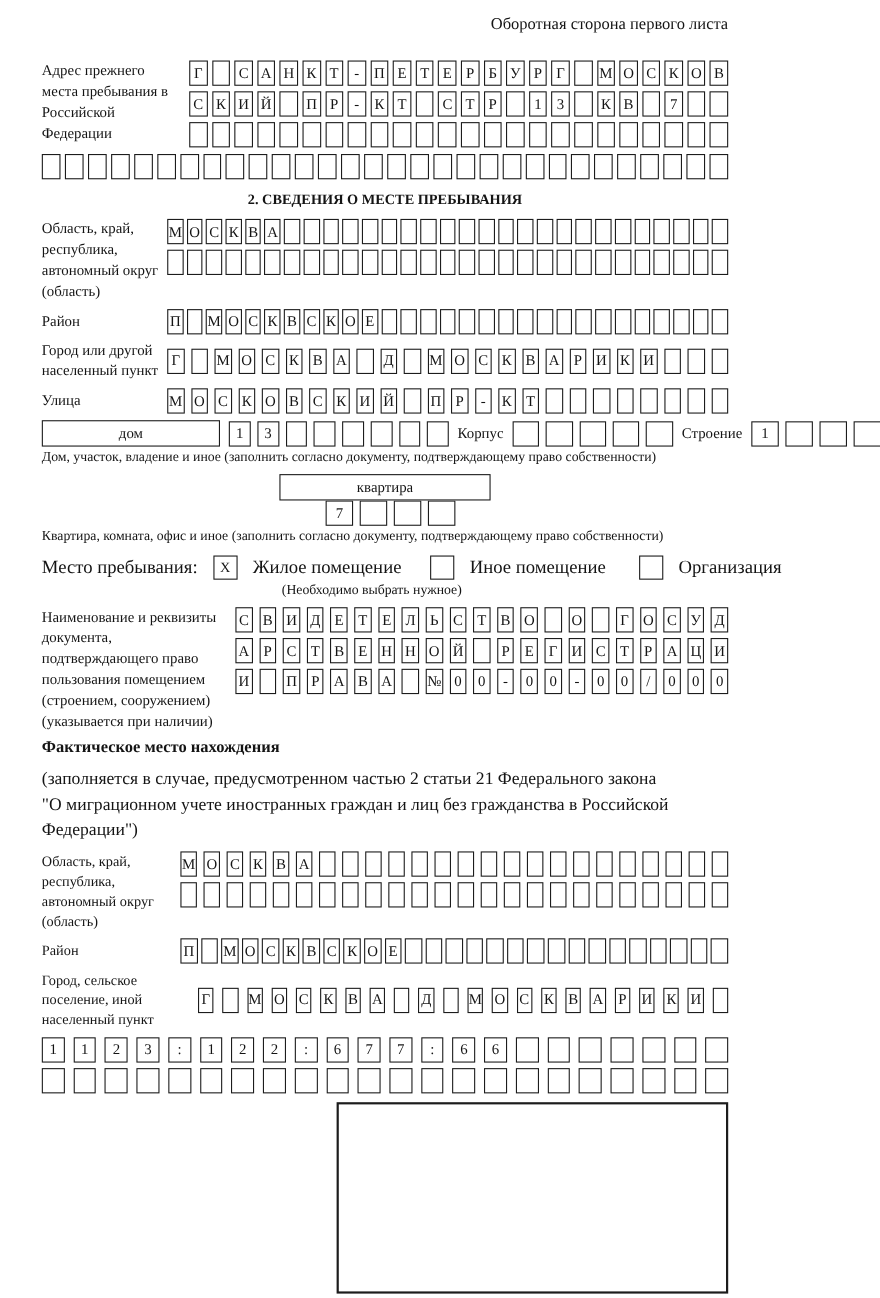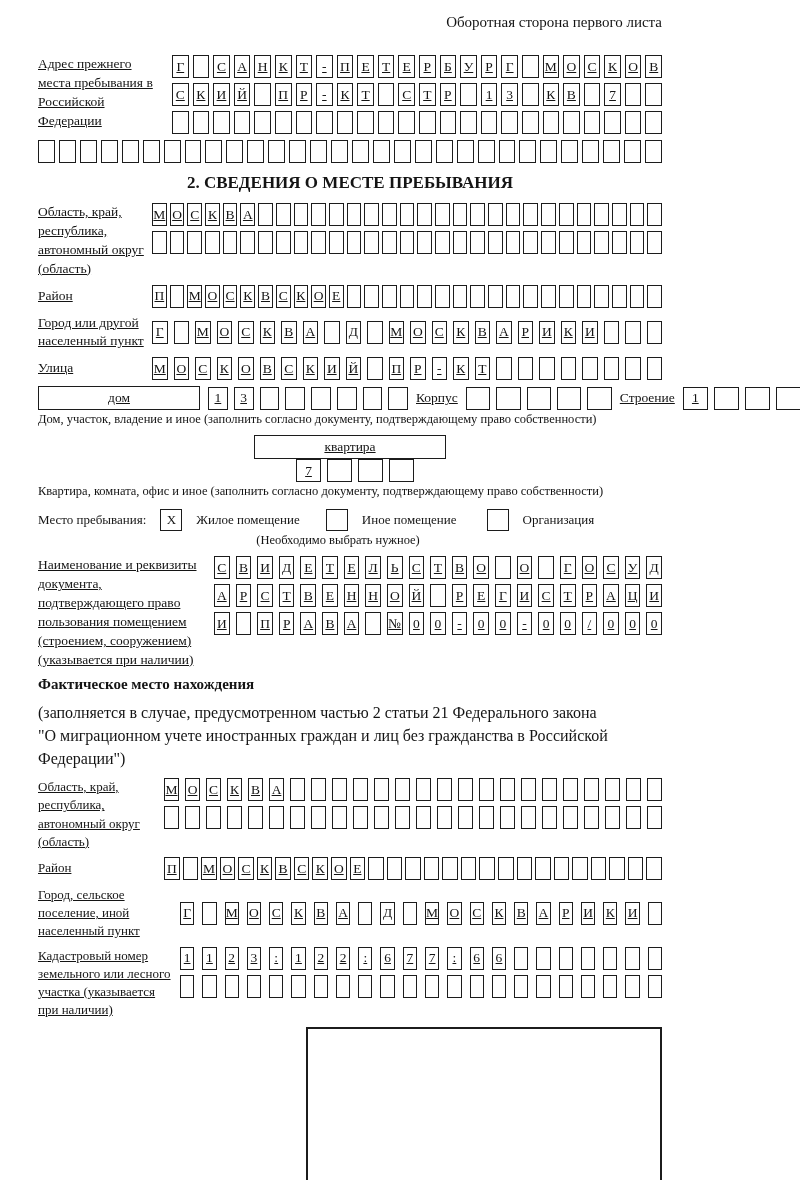--- a/index.html
+++ b/index.html
@@ -1,44 +1,44 @@
 <!DOCTYPE html>
 <html><head>
 <meta charset="utf-8">
 <style>
   html,body{margin:0;padding:0;background:#fff;}
   body{width:800px;height:1180px;overflow:hidden;color:#141414;
        font-family:"Liberation Serif","DejaVu Serif",serif;}
   .page{position:relative;box-sizing:border-box;width:712px;height:1180px;
         padding:14px 50px 0 38px;}
   .top-note{text-align:right;font-size:15px;margin-bottom:24px;}
-  .row-flex{display:flex;align-items:flex-start;margin-bottom:6px;text-decoration:underline;}
+  .row-flex{display:flex;align-items:flex-start;margin-bottom:6px;}
   .row-flex.vcenter{align-items:center;}
   .label{font-size:13.5px;line-height:1.4;flex-shrink:0;box-sizing:border-box;padding-right:8px;}
   .lab-addr{width:134px;}
   .lab-s2{width:114px;}
   .lab-doc{width:176px;}
   .lab-low{width:142px;font-size:13px;}
   .rows-col{flex:1;display:flex;flex-direction:column;gap:5px;min-width:0;}
   .cells{display:grid;gap:4px;flex:1;min-width:0;}
   .cells.g3{gap:3px}.cells.g6{gap:6px}.cells.g8{gap:8px}
   .cell{border:1.6px solid #1c1c1c;height:21px;min-width:0;
         display:flex;align-items:center;justify-content:center;
         font-size:13.5px;background:#fff;}
   .note{font-size:12.5px;text-align:center;margin:2px 0 8px;}
-  .sec-title{font-weight:bold;font-size:17px;text-align:center;margin:10px 0 10px;}
+  .sec-title{font-weight:bold;font-size:13px;text-align:center;margin:10px 0 10px;}
   .wide-box{border:1.6px solid #1c1c1c;height:24px;box-sizing:border-box;
             display:flex;align-items:center;justify-content:center;font-size:13.5px;flex-shrink:0;}
   .dom-box{width:162px;}
   .kv-box{width:192px;}
   .inline-lab{font-size:13.5px;white-space:nowrap;padding:0 8px;align-self:center;}
   .cells.fixed{flex:none;}
   .checkbox{width:20px;height:20px;border:1.6px solid #1c1c1c;flex-shrink:0;
             display:flex;align-items:center;justify-content:center;font-size:13px;}
-  .opt-label{font-size:13px;white-space:nowrap;}
+  .opt-label{font-size:17px;white-space:nowrap;}
   .mesto-row{display:flex;align-items:center;gap:14px;margin:10px 0 2px;}
   .mesto-note{font-size:12.5px;text-align:center;width:300px;margin-left:150px;margin-bottom:8px;}
   .fact-title{font-weight:bold;font-size:15px;margin:4px 0 8px;}
   .fact-note{font-size:16px;line-height:1.45;margin-bottom:8px;}
   .stamp-box{width:356px;height:174px;border:2px solid #1c1c1c;box-sizing:border-box;
              margin:8px 0 0 auto;background:#fff;}
   .stamp-caption{width:404px;margin:5px -22px 0 auto;text-align:center;
                  font-size:13px;line-height:1.5;}
 </style>
 </head>
@@ -575,21 +575,20 @@
         <span class="cell">А</span>
         <span class="cell">Р</span>
         <span class="cell">И</span>
         <span class="cell">К</span>
         <span class="cell">И</span>
         <span class="cell"></span>
       </div>
   </div>
 
   <div class="row-flex">
-    <div class="label lab-low">Кадастровый номер земельного или лесного участка (указывается при наличии)</div>
     <div class="rows-col">
       <div class="cells g8" style="grid-template-columns: repeat(22, 1fr);">
           <span class="cell">1</span>
           <span class="cell">1</span>
           <span class="cell">2</span>
           <span class="cell">3</span>
           <span class="cell">:</span>
           <span class="cell">1</span>
           <span class="cell">2</span>
           <span class="cell">2</span>

